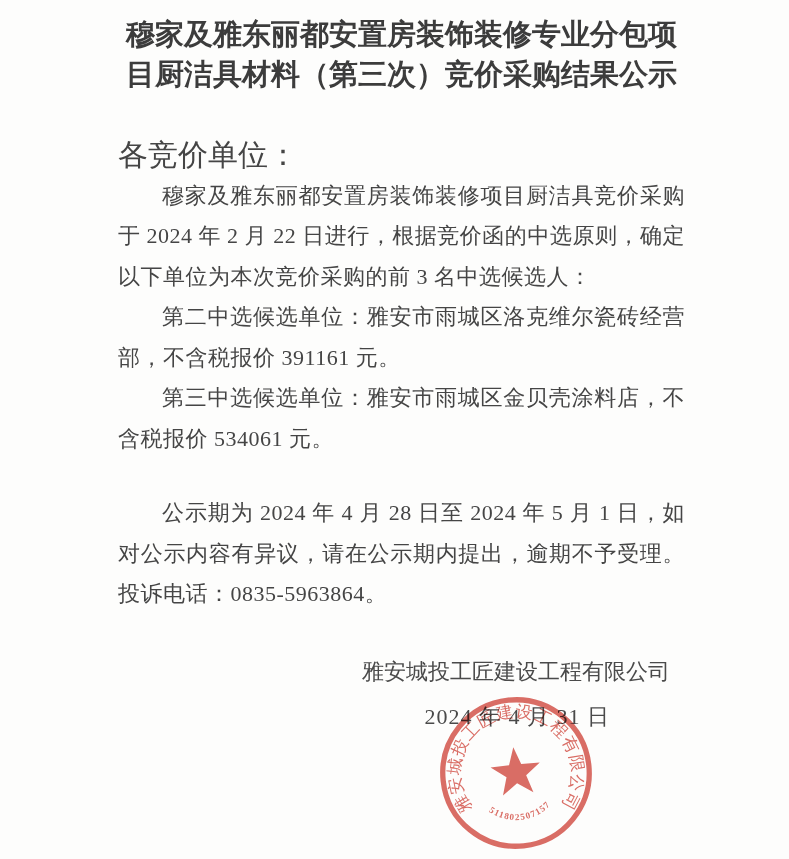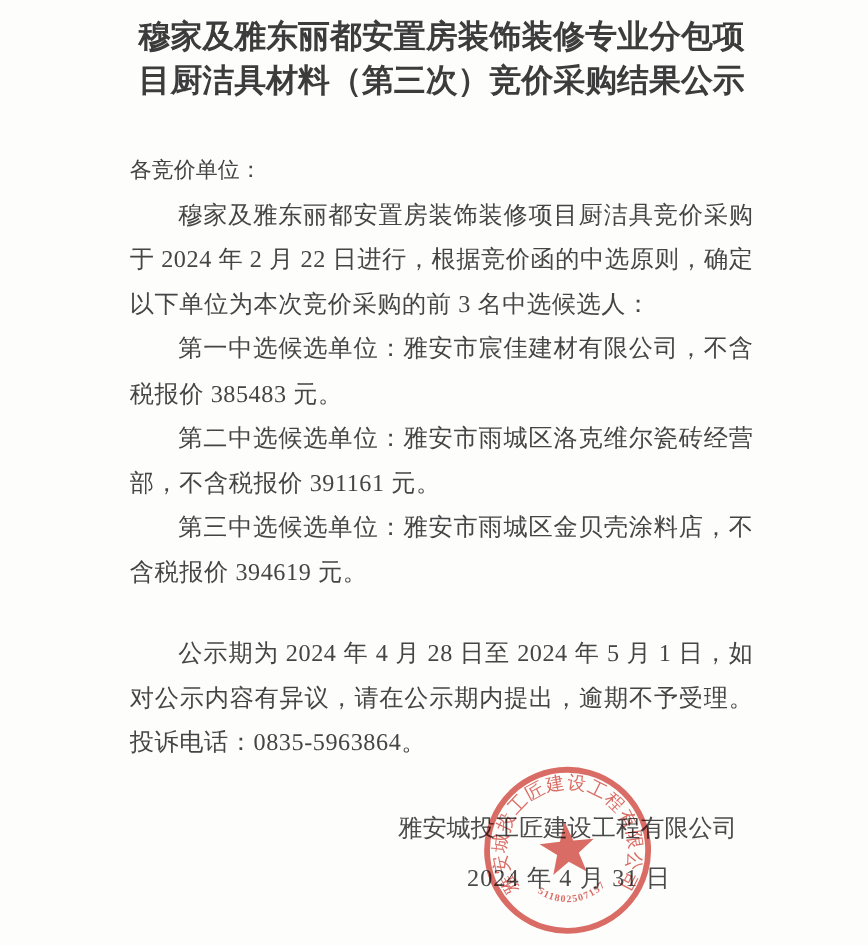--- a/index.html
+++ b/index.html
@@ -23,21 +23,21 @@
     font-family: "Liberation Sans", "DejaVu Sans", sans-serif;
     font-weight: bold;
     font-size: 29px;
     line-height: 40px;
     text-align: center;
     color: #3c3c3c;
     letter-spacing: 0px;
   }
   .salutation {
     margin: 41px 0 0 0;
-    font-size: 20px;
+    font-size: 30px;
     line-height: 40.5px;
   }
   .para {
     margin: 0;
     font-size: 22px;
     line-height: 40.5px;
     text-indent: 2em;
     text-align: justify;
     letter-spacing: 0.5px;
   }
@@ -93,25 +93,24 @@
 <body>
 
 <div class="page">
 
   <h1 class="doc-title">穆家及雅东丽都安置房装饰装修专业分包项目厨洁具材料（第三次）竞价采购结果公示</h1>
 
   <p class="salutation">各竞价单位：</p>
 
   <p class="para">穆家及雅东丽都安置房装饰装修项目厨洁具竞价采购于 2024 年 2 月 22 日进行，根据竞价函的中选原则，确定以下单位为本次竞价采购的前 3 名中选候选人：</p>
 
-  <p class="para">第一中选候选单位：雅安市宸佳建材有限公司，不含税报价 385483 元。</p>
 
   <p class="para">第二中选候选单位：雅安市雨城区洛克维尔瓷砖经营部，不含税报价 391161 元。</p>
 
-  <p class="para">第三中选候选单位：雅安市雨城区金贝壳涂料店，不含税报价 394619 元。</p>
+  <p class="para">第三中选候选单位：雅安市雨城区金贝壳涂料店，不含税报价 534061 元。</p>
 
   <p class="para gap-before">公示期为 2024 年 4 月 28 日至 2024 年 5 月 1 日，如对公示内容有异议，请在公示期内提出，逾期不予受理。投诉电话：0835-5963864。</p>
 
   <div class="signature">
     <div class="sig-company">雅安城投工匠建设工程有限公司</div>
     <div class="sig-date">2024 年 4 月 31 日</div>
   </div>
 
   <svg class="seal" viewBox="0 0 164 164" aria-hidden="true">
     <defs>

